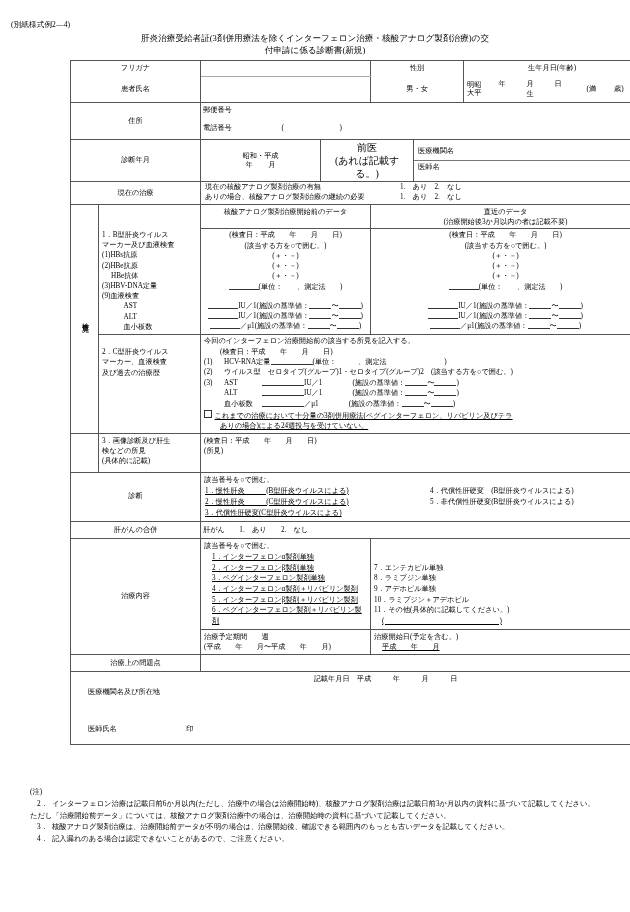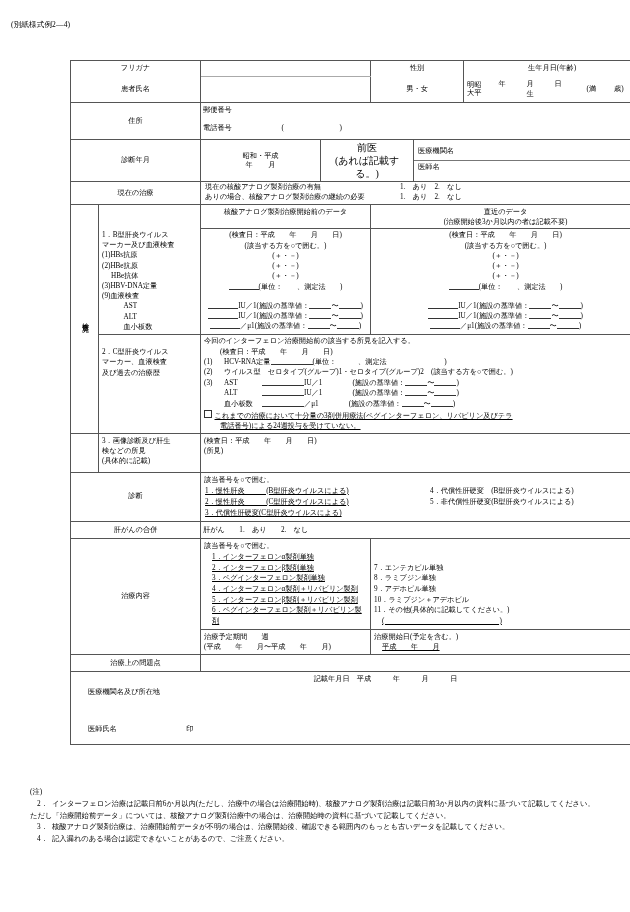--- a/index.html
+++ b/index.html
@@ -143,20 +143,24 @@
   .notes .num { display:inline-block; width: 18px; text-align: right; padding-right: 4px; }
   .notes .body { display: inline; }
 </style>
 </head>
 <body>
 
 <div class="page">
 
   <div class="form-code">(別紙様式例2—4)</div>
 
+  <div class="doc-title">
+    <span>肝炎治療受給者証(3剤併用療法を除くインターフェロン治療・核酸アナログ製剤治療)の交</span>
+    <span class="l2">付申請に係る診断書(新規)</span>
+  </div>
 
   <table class="form-table outer">
     <colgroup>
       <col style="width:28px">
       <col style="width:27px">
       <col style="width:75px">
       <col style="width:75px">
       <col style="width:45px">
       <col style="width:50px">
       <col style="width:43px">
@@ -339,21 +343,21 @@
         <div>
           <span style="display:inline-block;width:20px"></span><span style="display:inline-block;width:38px">ALT</span><span class="blank-l"></span><span>IU／1</span><span style="display:inline-block;width:30px"></span><span>(施設の基準値：</span><span class="blank-s"></span><span>〜</span><span class="blank-s"></span><span>)</span>
         </div>
         <div>
           <span style="display:inline-block;width:20px"></span><span style="display:inline-block;width:38px">血小板数</span><span class="blank-l"></span><span>／μ1</span><span style="display:inline-block;width:30px"></span><span>(施設の基準値：</span><span class="blank-s"></span><span>〜</span><span class="blank-s"></span><span>)</span>
         </div>
         <div style="margin-top:1px">
           <span class="chk"></span><span class="ul">これまでの治療において十分量の3剤併用療法(ペグインターフェロン、リバビリン及びテラ</span>
         </div>
         <div class="indent2">
-          <span class="ul">電話番号)による24週投与を受けていない。</span>
+          <span class="ul">ありの場合)による24週投与を受けていない。</span>
         </div>
       </td>
     </tr>
 
     <tr>
       <td class="nb-r" style="border-top:0.6px solid #555"></td>
       <td colspan="2" class="lft" style="vertical-align:top;padding:2px 0 2px 3px;line-height:1.42;height:34px">
         <div>3．画像診断及び肝生</div>
         <div>検などの所見</div>
         <div>(具体的に記載)</div>

